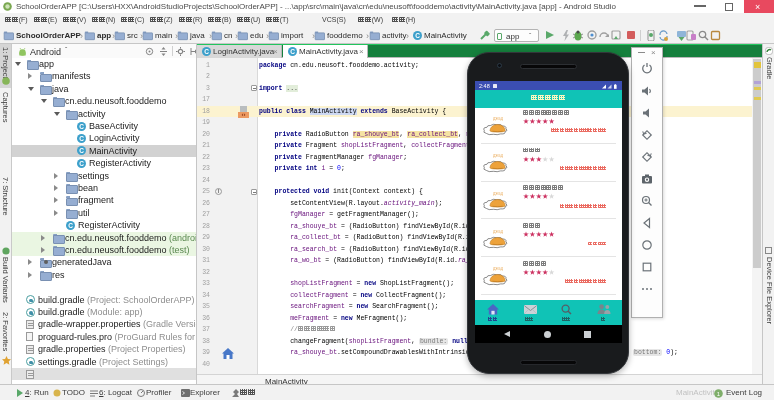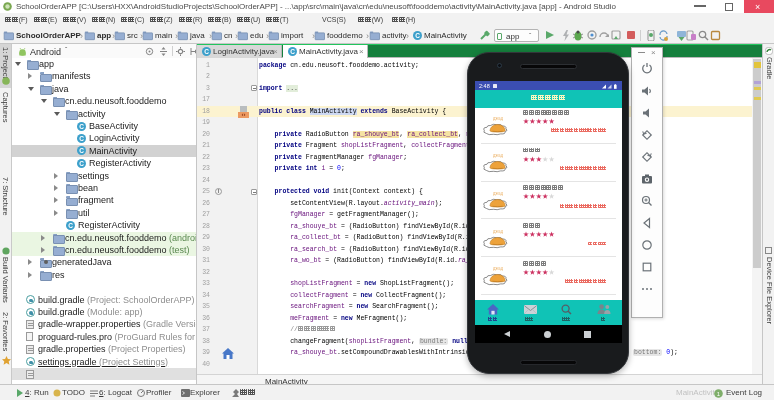--- a/index.html
+++ b/index.html
@@ -312,21 +312,21 @@
     <div class="row" style="top:272.8px;">
       <span class="a" style="left:14px;top:1.5px;width:7px;height:9px;background:#f5f5f5;border:.6px solid #9a9a9a;"></span>
       <span class="rlab" style="left:26px;">proguard-rules.pro <span class="rann" style="color:#8e8e8e">(ProGuard Rules for a</span></span>
     </div>
     <div class="row" style="top:285.2px;">
       <span class="pr" style="left:14px;"></span>
       <span class="rlab" style="left:26px;">gradle.properties <span class="rann" style="color:#8e8e8e">(Project Properties)</span></span>
     </div>
     <div class="row" style="top:297.6px;">
       <span class="gr" style="left:14px;"></span>
-      <span class="rlab" style="left:26px;text-decoration:underline;">settings.gradle <span class="rann" style="color:#8e8e8e">(Project Settings)</span></span>
+      <span class="rlab" style="left:26px;">settings.gradle <span class="rann" style="color:#8e8e8e">(Project Settings)</span></span>
     </div>
     <div class="row" style="top:310.0px;background:#e0e0e0;">
       <span class="pr" style="left:14px;"></span>
     </div>
   </div>
 <div class="a" style="left:196px;top:44px;width:1px;height:340px;background:#c6c6c6;"></div>
 
 <div class="a" style="left:197px;top:44px;width:565px;height:14px;background:#15803d;border-top:1px solid #22c55e;border-bottom:1px solid #b9b9b9;">
  <div class="a" style="left:0;top:0;width:85px;height:13px;background:#d8d8d8;border-right:1px solid #b9b9b9;">
   <span class="a cl" style="left:5px;top:2px;">C</span>

